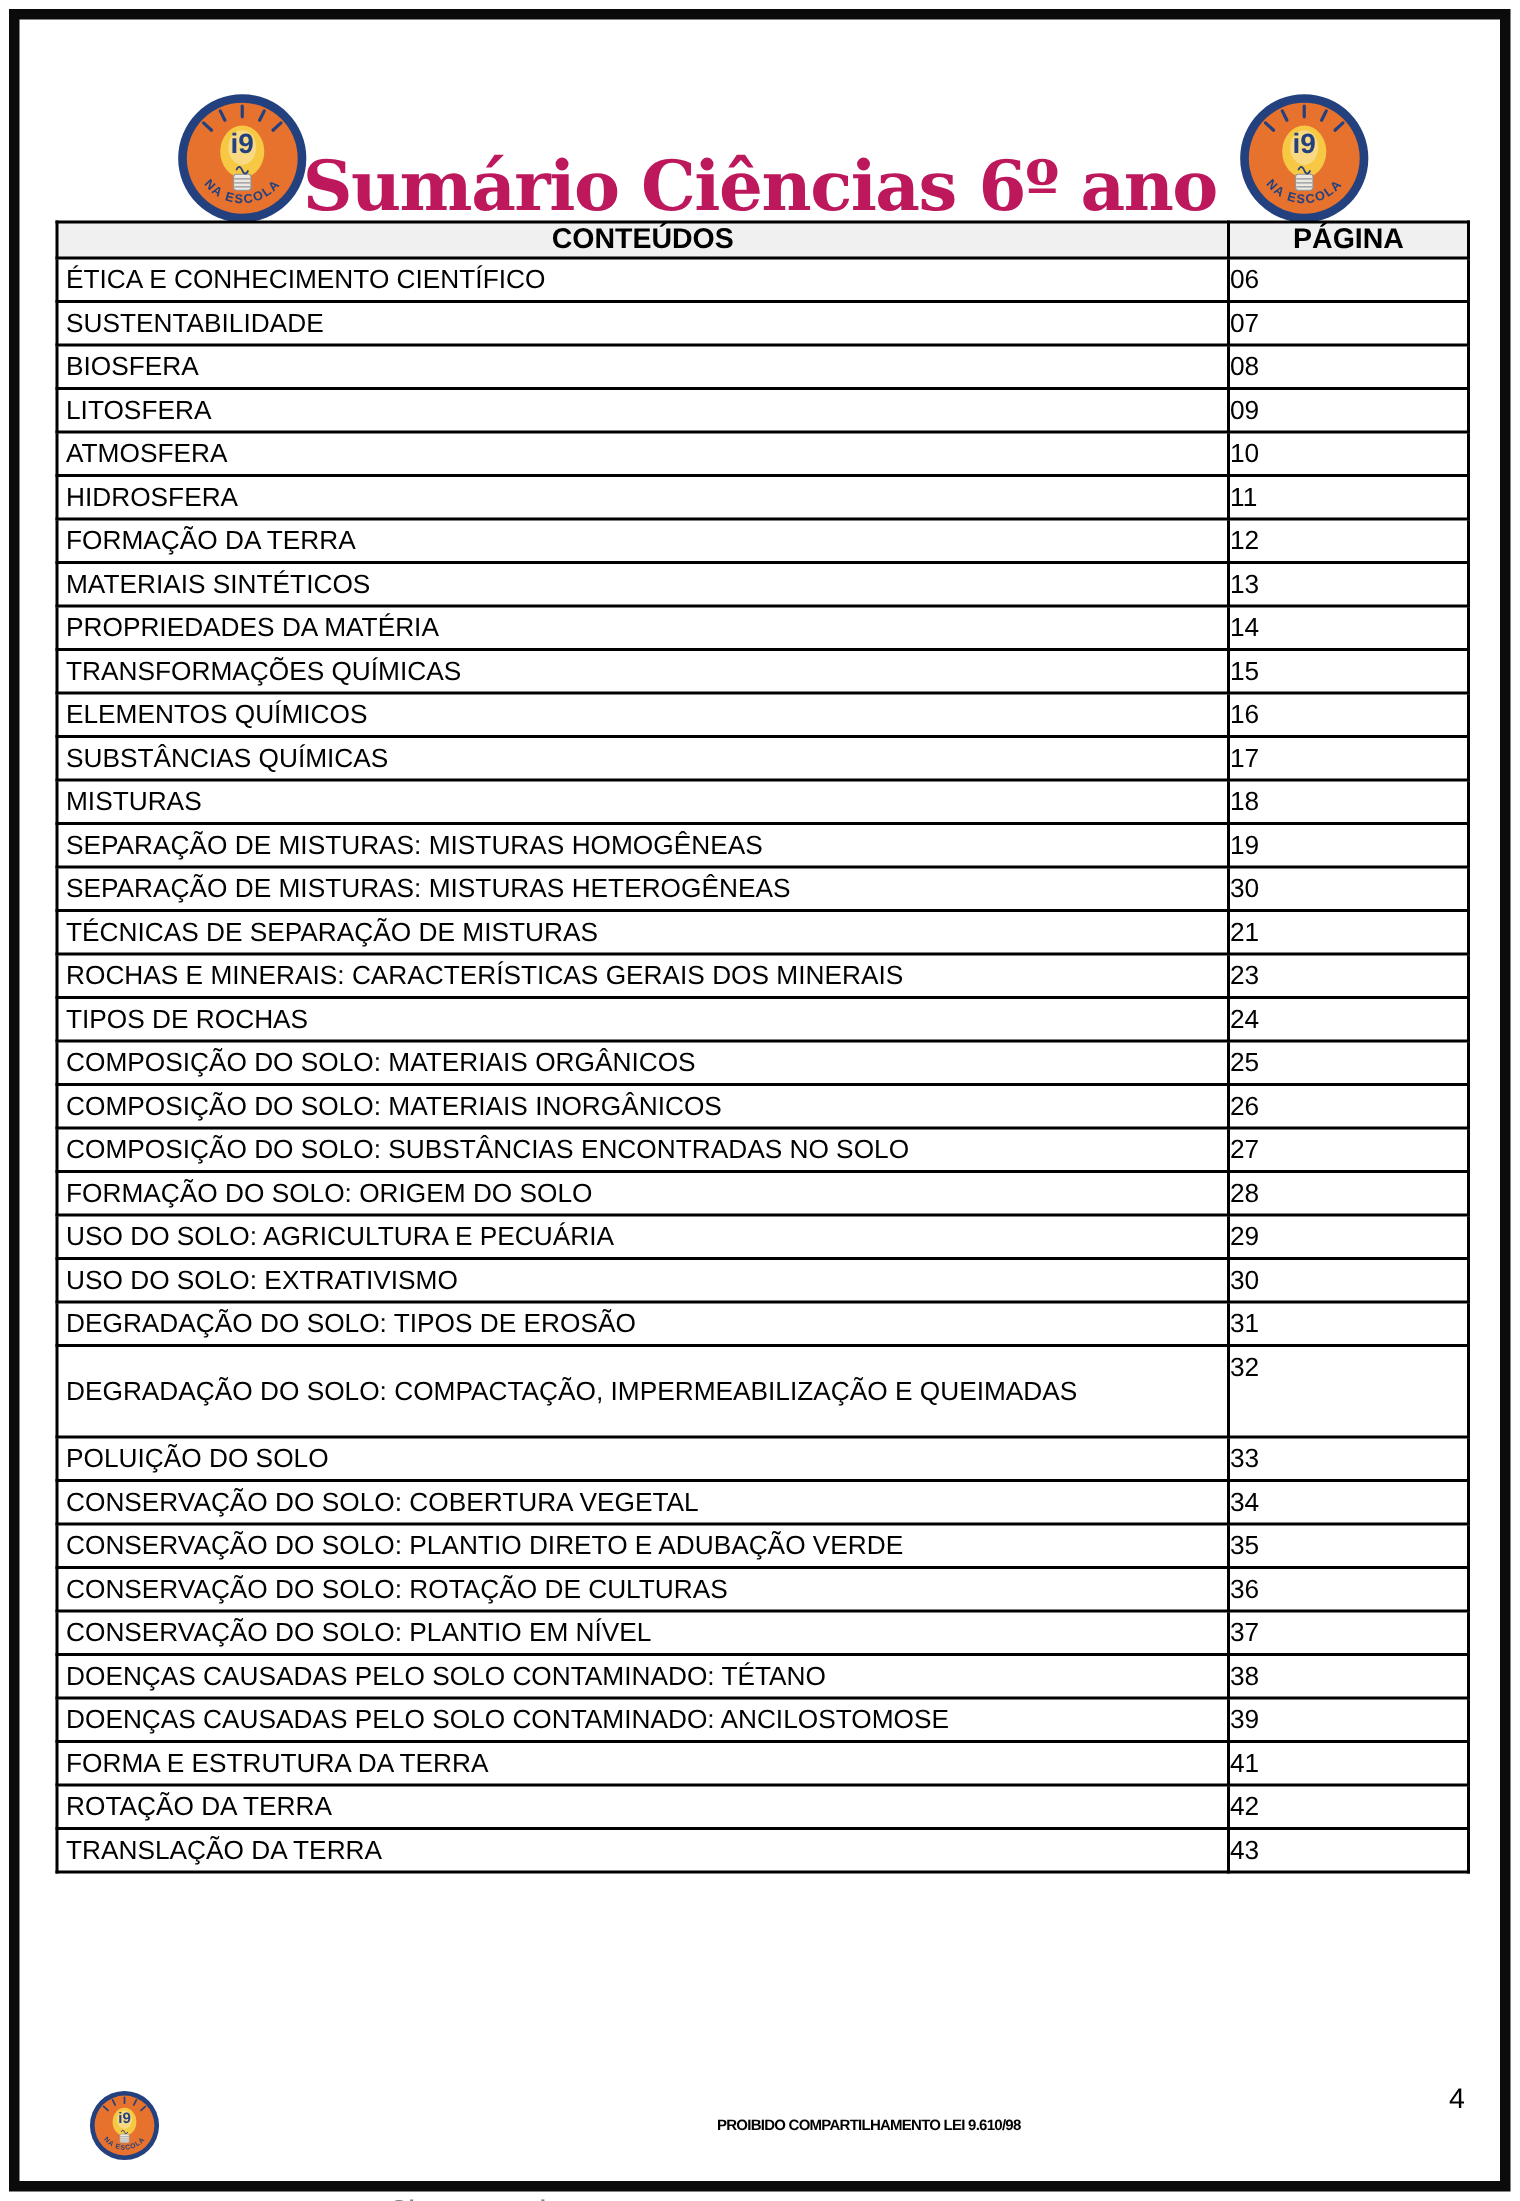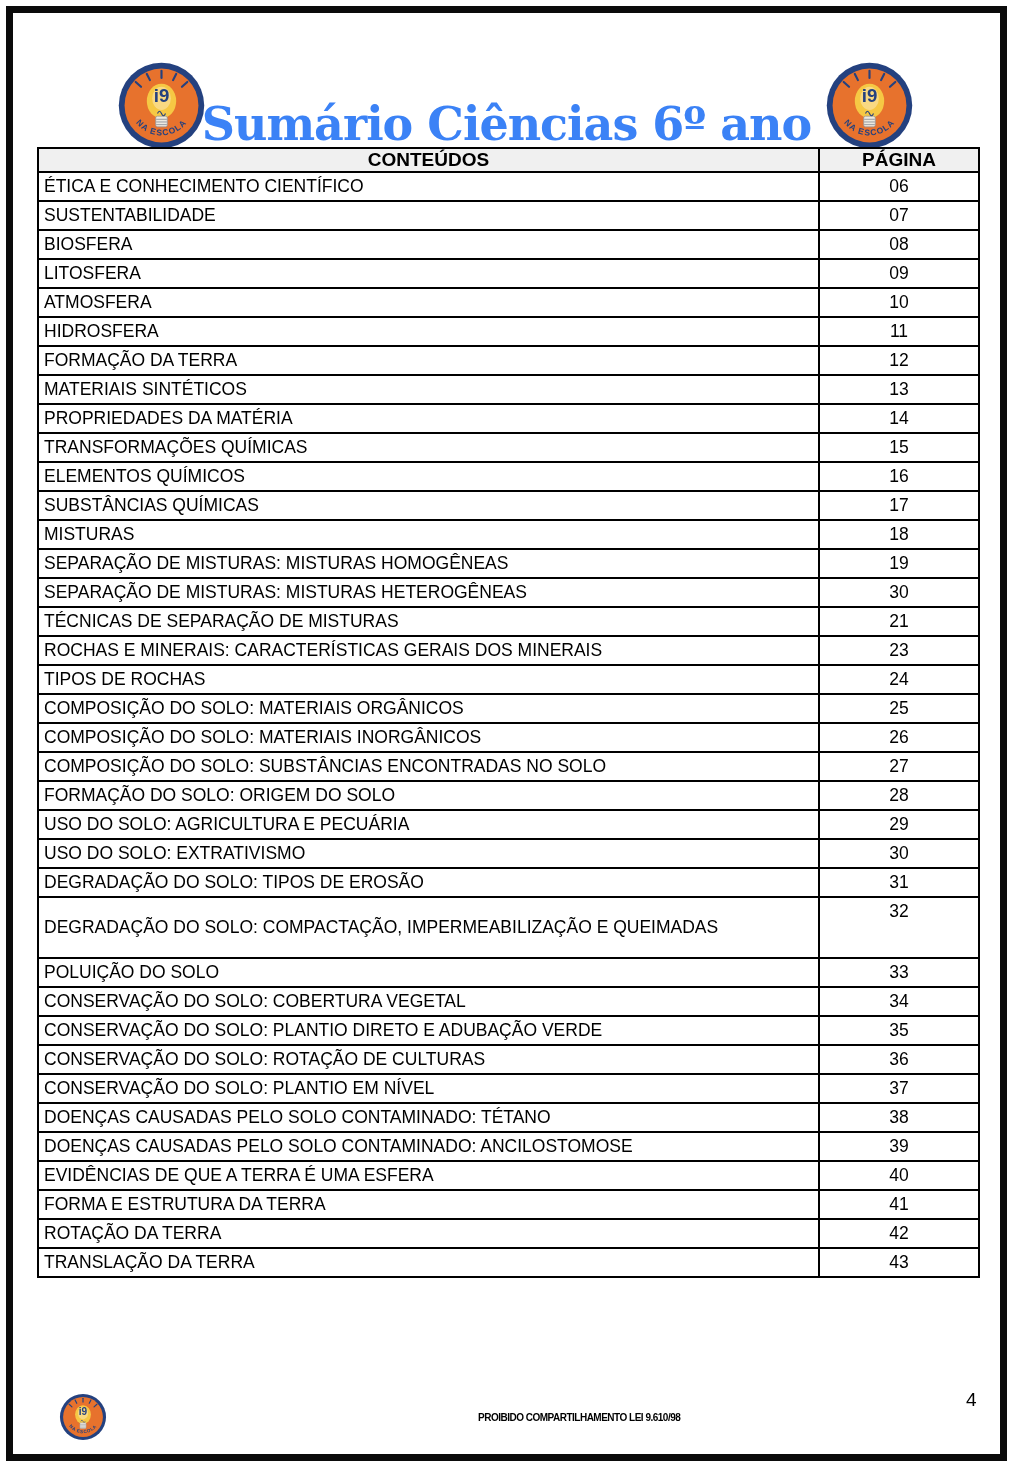--- a/index.html
+++ b/index.html
@@ -20,21 +20,21 @@
   
   .doc-title {
     position: absolute;
     left: 0; right: 0; top: 68px;
     text-align: center;
     font-family: "DejaVu Serif", serif;
     font-weight: 900;
     font-size: 46px;
     line-height: 1.1;
     letter-spacing: -1px;
-    color: #3b82f6;
+    color: #be185d;
   }
   .logo {
     position: absolute;
     display: block;
   }
   .logo svg { display: block; width: 100%; height: 100%; }
   .logo-left  { left: 117px; top: 61px; width: 89px; height: 89px; }
   .logo-right { left: 825px; top: 61px; width: 89px; height: 89px; }
   .logo-footer{ left: 59px;  top: 1393px; width: 48px; height: 48px; }
   
@@ -66,21 +66,21 @@
     padding: 0;
     vertical-align: middle;
     background: #fff;
   }
   .toc-table td.cell-content {
     text-align: left;
     padding-left: 5px;
     padding-right: 20px;
   }
   .toc-table td.cell-page {
-    text-align: center;
+    text-align: left;
   }
   .toc-table tr.lines-2 td { height: 56px; }
   .toc-table tr.lines-2 td.cell-content { text-align: justify; vertical-align: middle; margin-left: 12px; }
   .toc-table tr.lines-2 td.cell-page { vertical-align: top; padding-top: 3px; }
   
   .footer-handle {
     position: absolute;
     left: 258px; top: 1464px;
     font-size: 15px; font-weight: bold;
     letter-spacing: -0.3px;
@@ -280,24 +280,20 @@
   </tr>
       <tr>
     <td class="cell-content">DOENÇAS CAUSADAS PELO SOLO CONTAMINADO: TÉTANO</td>
     <td class="cell-page">38</td>
   </tr>
       <tr>
     <td class="cell-content">DOENÇAS CAUSADAS PELO SOLO CONTAMINADO: ANCILOSTOMOSE</td>
     <td class="cell-page">39</td>
   </tr>
       <tr>
-    <td class="cell-content">EVIDÊNCIAS DE QUE A TERRA É UMA ESFERA</td>
-    <td class="cell-page">40</td>
-  </tr>
-      <tr>
     <td class="cell-content">FORMA E ESTRUTURA DA TERRA</td>
     <td class="cell-page">41</td>
   </tr>
       <tr>
     <td class="cell-content">ROTAÇÃO DA TERRA</td>
     <td class="cell-page">42</td>
   </tr>
       <tr>
     <td class="cell-content">TRANSLAÇÃO DA TERRA</td>
     <td class="cell-page">43</td>

